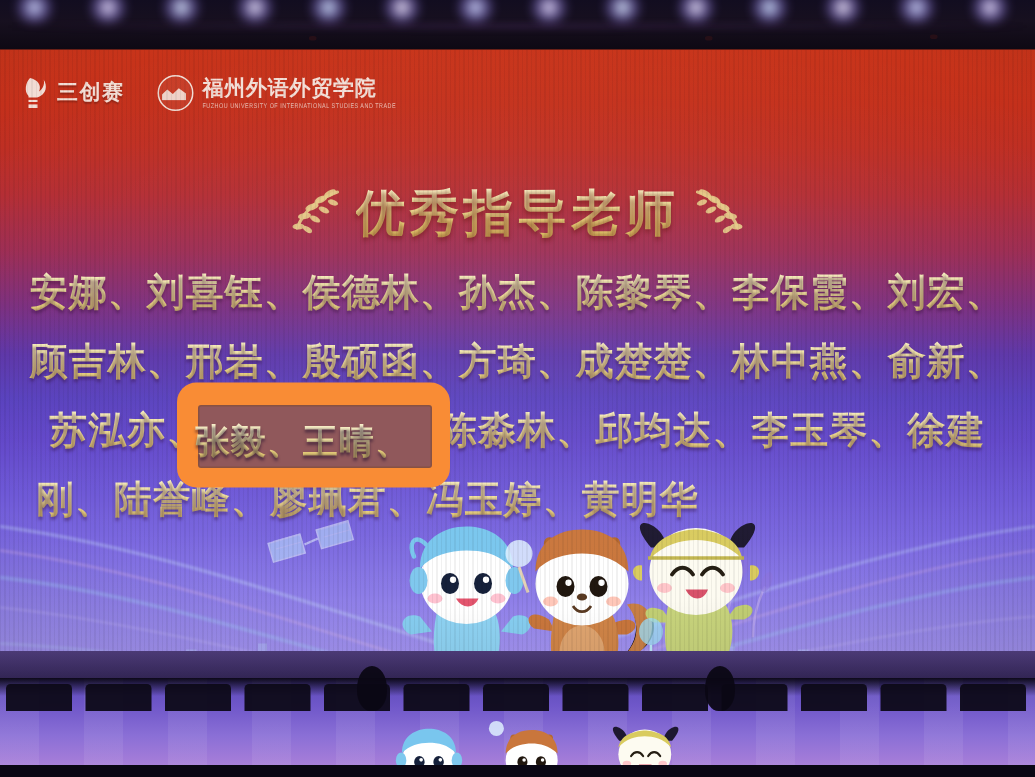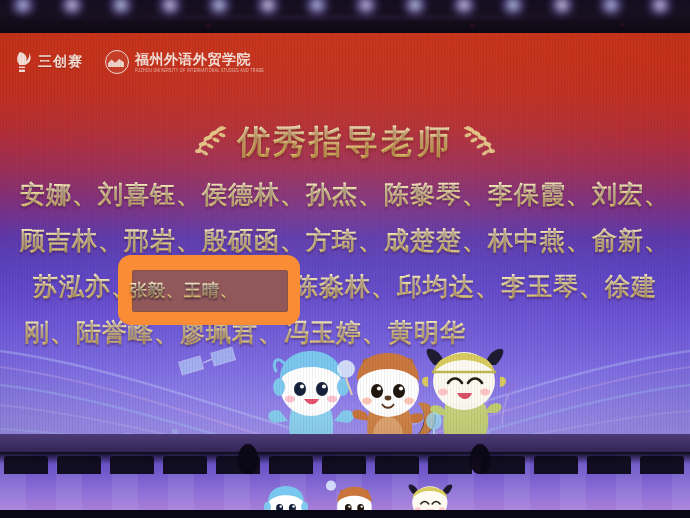--- a/index.html
+++ b/index.html
@@ -128,21 +128,21 @@
     opacity:.55;
   }
   .hl-text{
     position:absolute;left:0;top:222px;width:690px;height:70px;
     display:flex;align-items:center;
     pointer-events:none;
   }
   .hl-label{
     position:absolute;left:130px;top:24px;
     font-family:"DejaVu Sans","Liberation Sans",sans-serif;
-    font-size:17px;font-weight:700;letter-spacing:1px;white-space:nowrap;
+    font-size:23px;font-weight:700;letter-spacing:1px;white-space:nowrap;
     background:linear-gradient(180deg,#fdf8df 0%,#f5e7a8 42%,#e9d282 66%,#dcbe5c 100%);
     -webkit-background-clip:text;background-clip:text;color:transparent;
     text-shadow:0 2px 2px rgba(20,5,40,.5);
   }
 
   
   .art{position:absolute;left:0;top:300px;width:690px;height:140px;overflow:hidden;}
   .swoosh{position:absolute;filter:blur(.6px);opacity:.55;}
   .cityband{
     position:absolute;left:0;bottom:10px;width:690px;height:52px;opacity:.5;

